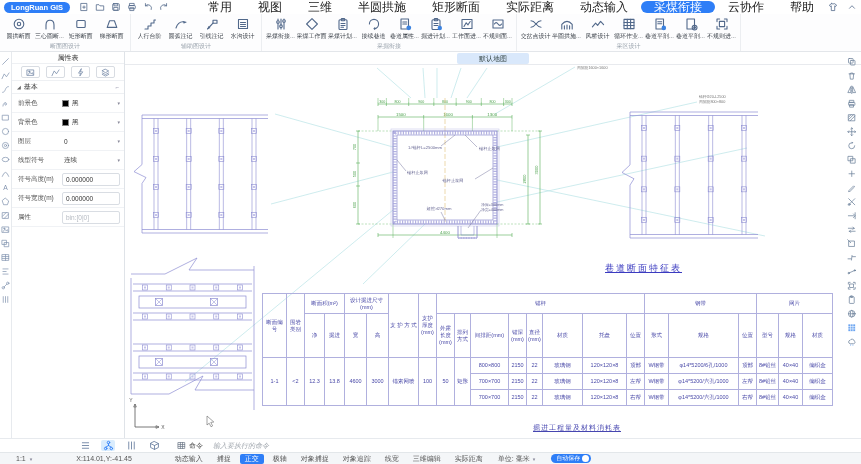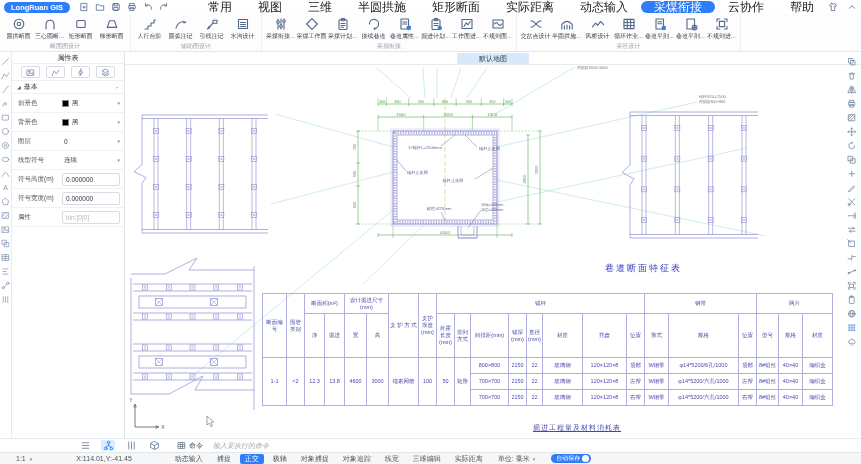--- a/index.html
+++ b/index.html
@@ -47,21 +47,21 @@
   .canvas{position:absolute;left:125px;right:0;top:0;bottom:0;background:#fff;overflow:hidden}
   .tabstrip{position:absolute;left:0;right:0;top:0;height:13px;border-bottom:1px solid #e8eaee;background:#fff;z-index:3;
     display:flex;justify-content:center;align-items:center}
   .maptab{background:#d9e8fb;color:#344;font-size:7px;border-radius:2px;padding:1px 22px;line-height:9px}
   .cadsvg{position:absolute;left:0;top:0;z-index:1}
   .cadtable{position:absolute;left:137px;top:241px;z-index:2}
   table.feat{border-collapse:collapse;table-layout:fixed}
   table.feat th,table.feat td{border:1px solid #b0b0de;color:#4a4aa8;font-weight:normal;
     font-size:5.5px;text-align:center;vertical-align:middle;padding:0 1px;line-height:1.25;overflow:hidden}
   .ttitle{position:absolute;left:480px;top:210px;font-size:9px;letter-spacing:2px;color:#3b3bc0;
-    z-index:2;white-space:nowrap}
+    text-decoration:underline;z-index:2;white-space:nowrap}
   .ntitle{position:absolute;left:408px;top:371px;font-size:7px;letter-spacing:1px;color:#4646b0;
     text-decoration:underline;z-index:2;white-space:nowrap}
   .righttools{position:absolute;right:3px;top:5px;width:13px;display:flex;flex-direction:column;
     align-items:center;gap:4px;z-index:6}
   .rticon{width:9.5px;height:9.5px;opacity:.9}
   
   .cmdbar{height:14px;display:flex;align-items:center;border-top:1px solid #e7eaee;background:#fff;font-size:7px}
   .viewbtns{display:flex;align-items:center;gap:9px;margin-left:78px}
   .vbtn{width:14px;height:11px;display:flex;align-items:center;justify-content:center;border-radius:2px}
   .vbtn.active{background:#d9ecfd}

